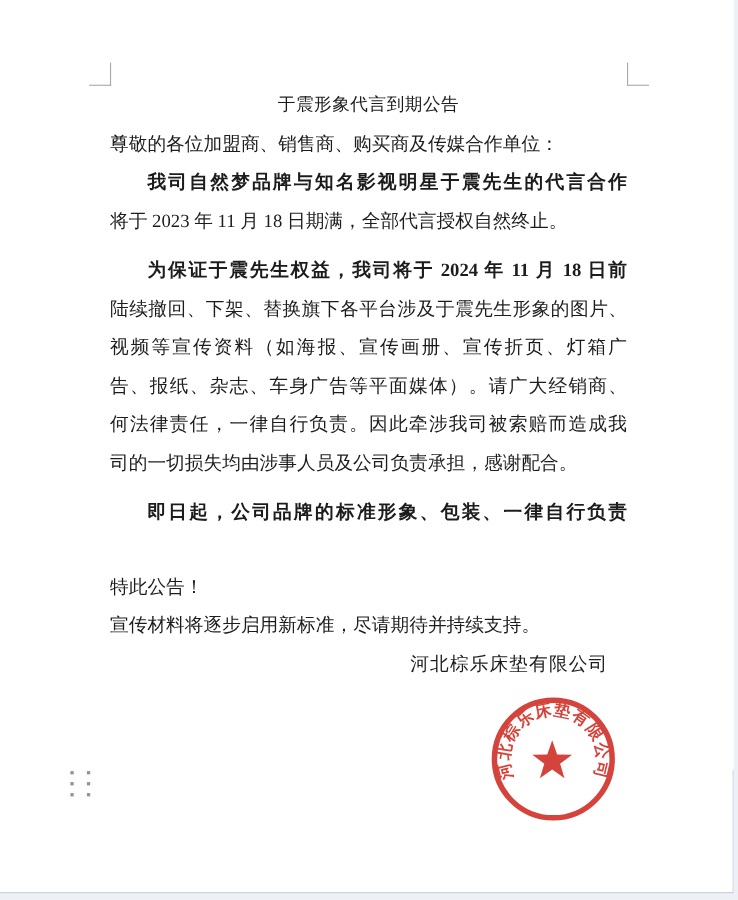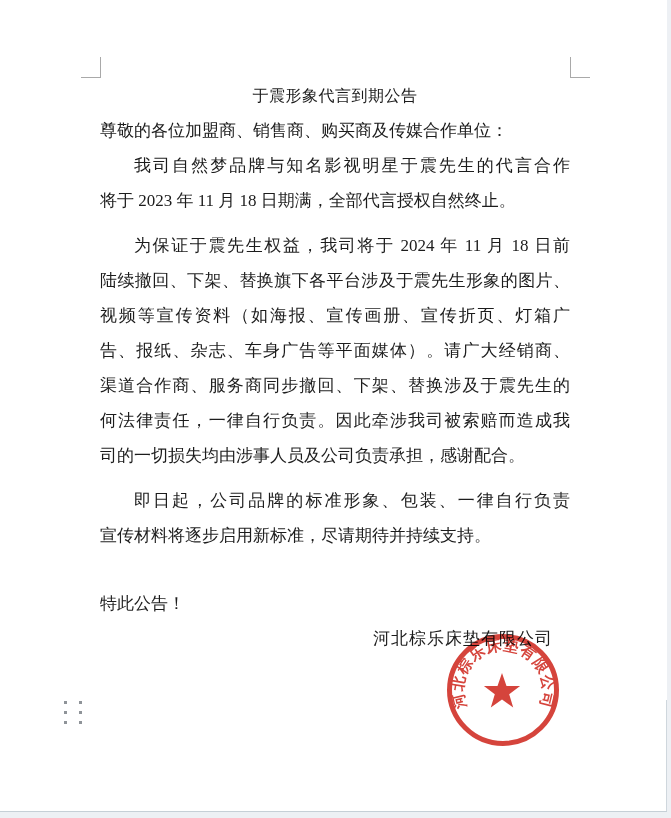--- a/index.html
+++ b/index.html
@@ -28,21 +28,21 @@
   .cropmark { position:absolute; width:20px; height:21px; }
   .cropmark.tl { left:81px; top:57px; border-right:1px solid #a9a9a9; border-bottom:1px solid #a9a9a9; }
   .cropmark.tr { left:570px; top:57px; border-left:1px solid #a9a9a9; border-bottom:1px solid #a9a9a9; }
   
   .content {
     position:absolute; left:100px; top:78px; width:470px;
     font-size:17px; line-height:35px;
   }
   .line { height:35px; white-space:nowrap; }
   .title { text-align:center; font-size:16px; letter-spacing:0.5px; }
-  .indent { text-indent:2em; }
+  .indent { text-indent:2em;font-weight:bold; }
   .fill { text-align:justify; text-align-last:justify; white-space:normal; }
   .gap { margin-top:10px; }
   .gap-lg { margin-top:33px; }
   .gap-sm { margin-top:4px; }
   .right { text-align:right; }
   .pad-company { padding-right:17px; letter-spacing:1px; }
   .pad-date { padding-right:22px; }
   
   .dot-handle {
     position:absolute; left:64px; top:701px;
@@ -74,26 +74,25 @@
 
 <div class="content">
   <div class="line title">于震形象代言到期公告</div>
   <div class="line">尊敬的各位加盟商、销售商、购买商及传媒合作单位：</div>
   <div class="line indent fill">我司自然梦品牌与知名影视明星于震先生的代言合作</div>
   <div class="line">将于 2023 年 11 月 18 日期满，全部代言授权自然终止。</div>
   <div class="line indent fill gap">为保证于震先生权益，我司将于 2024 年 11 月 18 日前</div>
   <div class="line fill">陆续撤回、下架、替换旗下各平台涉及于震先生形象的图片、</div>
   <div class="line fill">视频等宣传资料（如海报、宣传画册、宣传折页、灯箱广</div>
   <div class="line fill">告、报纸、杂志、车身广告等平面媒体）。请广大经销商、</div>
-  <div class="line fill">渠道合作商、服务商同步撤回、下架、替换涉及于震先生的</div>
   <div class="line fill">何法律责任，一律自行负责。因此牵涉我司被索赔而造成我</div>
   <div class="line">司的一切损失均由涉事人员及公司负责承担，感谢配合。</div>
   <div class="line indent fill gap">即日起，公司品牌的标准形象、包装、一律自行负责</div>
+  <div class="line gap-lg">特此公告！</div>
   <div class="line">宣传材料将逐步启用新标准，尽请期待并持续支持。</div>
-  <div class="line gap-lg">特此公告！</div>
   <div class="line right pad-company">河北棕乐床垫有限公司</div>
 </div>
 
 <div class="dot-handle">
   <span class="dot"></span>
   <span class="dot"></span>
   <span class="dot"></span>
   <span class="dot"></span>
   <span class="dot"></span>
   <span class="dot"></span>

